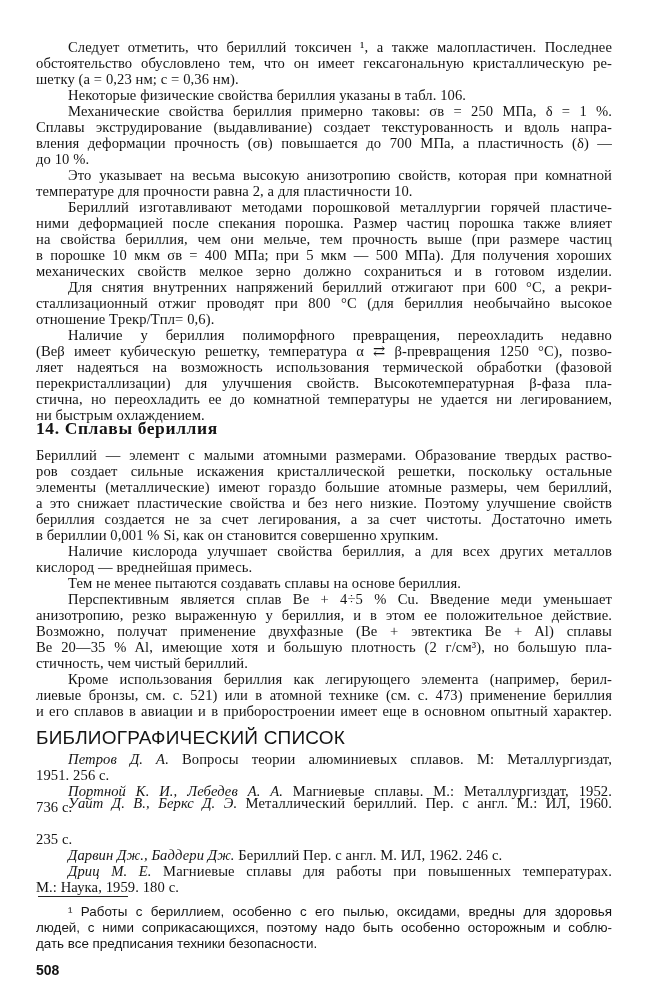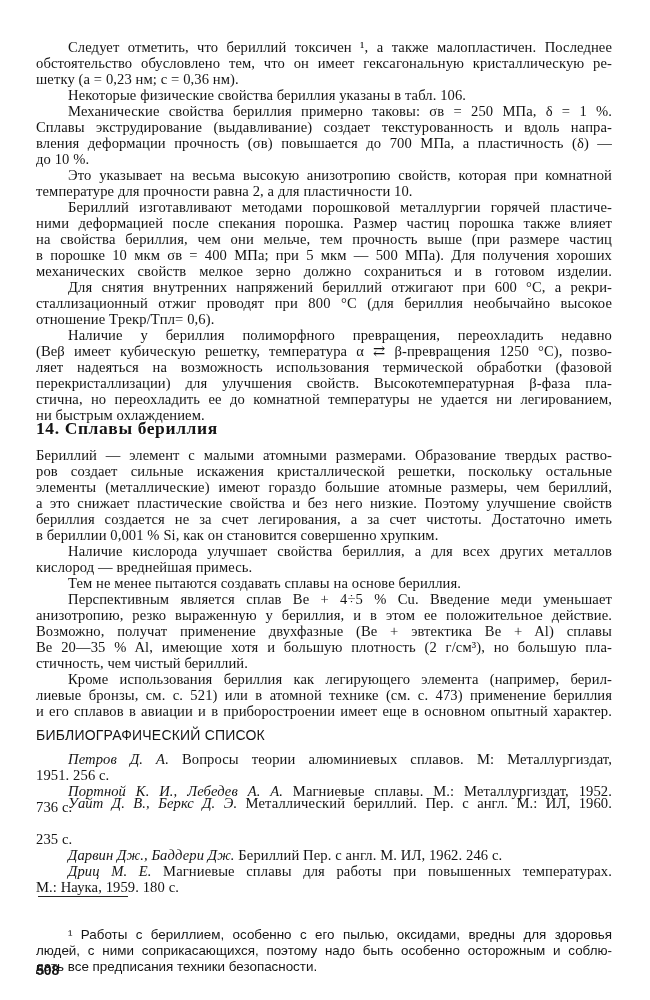--- a/index.html
+++ b/index.html
@@ -6,24 +6,24 @@
   body { width: 650px; height: 1000px; position: relative; overflow: hidden;
          font-family: "Liberation Serif", "DejaVu Serif", serif; color: #141414; }
   .page { position: absolute; left: 0; top: 0; width: 650px; height: 1000px; }
   .ln { position: absolute; left: 36px; width: 576px; height: 16px; font-size: 14.6px;
         line-height: 16px; white-space: nowrap; text-align: justify; text-align-last: justify;
         letter-spacing: 0.1px; }
   .ln.ind { left: 68px; width: 544px; }
   .ln.last { text-align-last: left; }
   .heading { position: absolute; left: 36px; font-size: 17.5px; font-weight: bold;
              font-family: "Liberation Serif", serif; letter-spacing: 0.6px; }
-  .biblio-title { position: absolute; left: 36px; font-size: 14px; letter-spacing: 0.2px;
+  .biblio-title { position: absolute; left: 36px; font-size: 19px; letter-spacing: 0.2px;
                   font-family: "Liberation Sans", sans-serif; }
   .rule { position: absolute; left: 38px; width: 90px; height: 0; border-top: 1px solid #222; }
-  .fn { font-size: 13.4px; font-family: "Liberation Sans", sans-serif; letter-spacing: 0px; margin-top: 23px; }
+  .fn { font-size: 13.4px; font-family: "Liberation Sans", sans-serif; letter-spacing: 0px; }
   .pageno { position: absolute; left: 36px; font-size: 14px; font-weight: bold;
             font-family: "Liberation Sans", sans-serif; }
   i { font-style: italic; }
 </style>
 </head>
 <body>
 
 <div class="page">
 
   <div class="ln ind" style="top:39px">Следует отметить, что бериллий токсичен ¹, а также малопластичен. Последнее</div>

